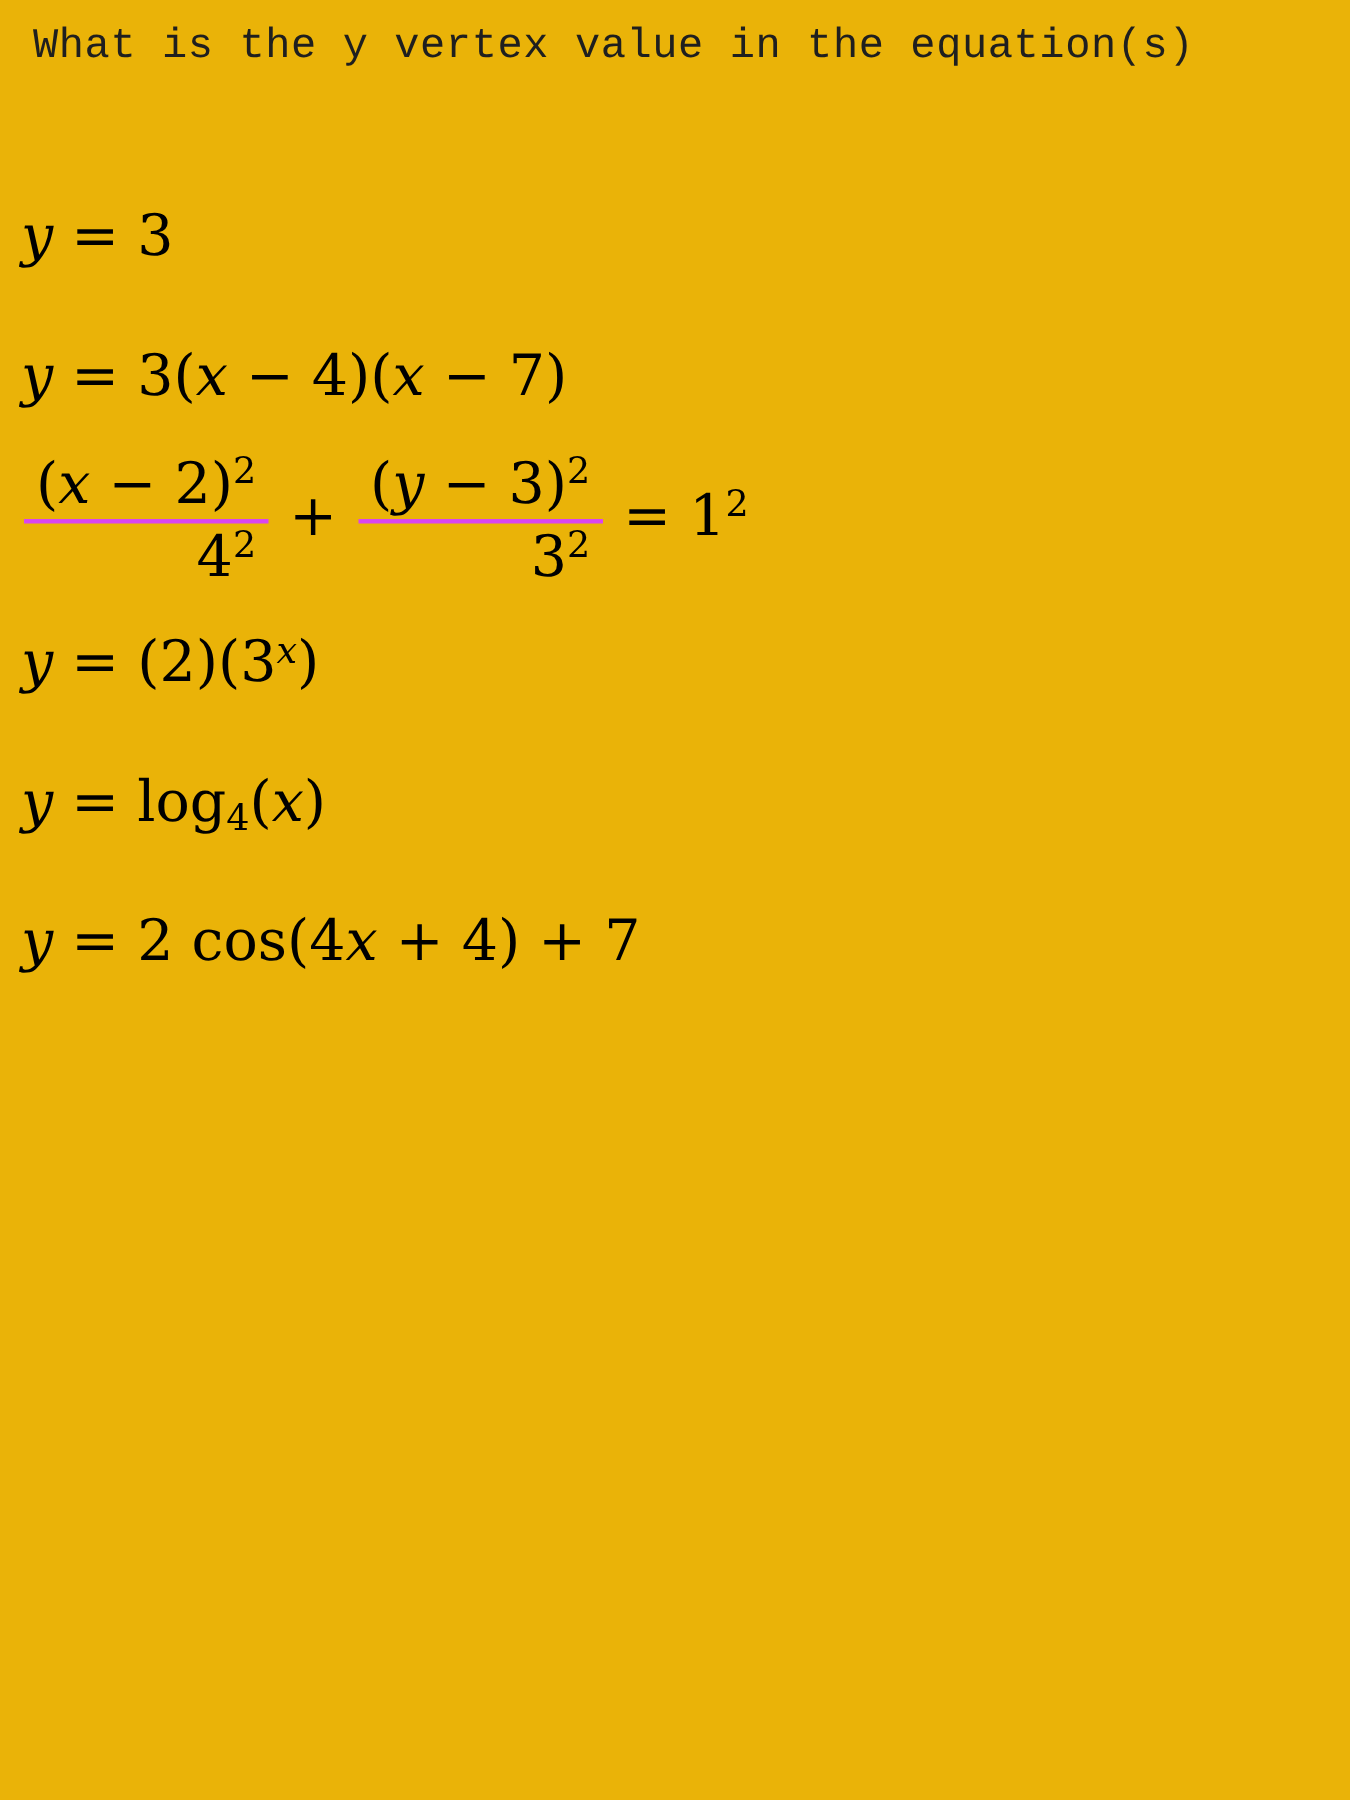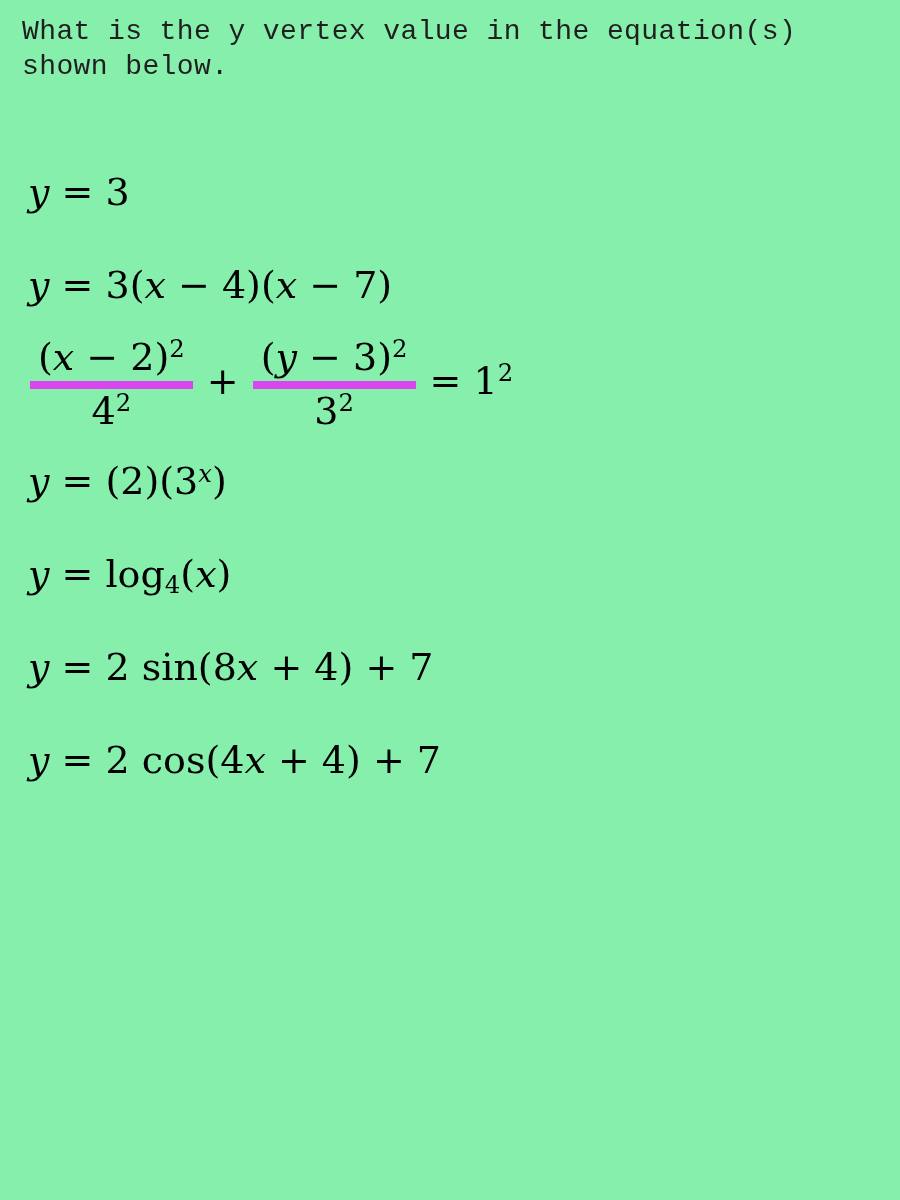--- a/index.html
+++ b/index.html
@@ -6,33 +6,33 @@
     margin: 0;
     padding: 0;
     width: 900px;
     height: 1200px;
     overflow: hidden;
     background: #ffffff;
   }
   .page {
     width: 900px;
     height: 1200px;
-    background: #86efac;
+    background: #eab308;
     position: relative;
   }
   .question {
     padding: 14px 20px 0 22px;
     font-family: "Liberation Mono", "DejaVu Sans Mono", monospace;
     font-size: 28px;
     line-height: 35px;
     letter-spacing: 0.4px;
     color: #1f1f1f;
   }
   .equations {
-    padding: 85px 0 0 28px;
+    padding: 85px 0 0 14px;
     font-family: "DejaVu Serif", "Liberation Serif", serif;
     font-size: 38px;
     line-height: 46px;
     color: #000000;
   }
   .equation {
     margin: 0 0 47px 0;
     white-space: nowrap;
   }
   .equation.has-frac {
@@ -58,35 +58,34 @@
     display: inline-block;
     vertical-align: middle;
     text-align: center;
     margin: 0 2px;
   }
   .frac .num,
   .frac .den {
     display: block;
     line-height: 1.2;
     padding: 0 8px;
+    text-align: right;
   }
   .frac .den {
-    border-top: 8px solid #d946ef;
+    border-top: 3px solid #d946ef;
   }
 </style>
 </head>
 <body>
 
 <div class="page">
   <div class="question">
     <div>What is the y vertex value in the equation(s)</div>
-    <div>shown below.</div>
   </div>
   <div class="equations">
       <div class="equation" aria-label="y = 3"><span class="it">y</span><span class="rm"> = 3</span></div>
       <div class="equation" aria-label="y = 3(x − 4)(x − 7)"><span class="it">y</span><span class="rm"> = 3(</span><span class="it">x</span><span class="rm"> − 4)(</span><span class="it">x</span><span class="rm"> − 7)</span></div>
       <div class="equation has-frac" aria-label="(x − 2)²/4² + (y − 3)²/3² = 1²"><span class="frac"><span class="num"><span class="rm">(</span><span class="it">x</span><span class="rm"> − 2)</span><span class="sup">2</span></span><span class="den"><span class="rm">4</span><span class="sup">2</span></span></span><span class="rm"> + </span><span class="frac"><span class="num"><span class="rm">(</span><span class="it">y</span><span class="rm"> − 3)</span><span class="sup">2</span></span><span class="den"><span class="rm">3</span><span class="sup">2</span></span></span><span class="rm"> = 1</span><span class="sup">2</span></div>
       <div class="equation" aria-label="y = (2)(3ˣ)"><span class="it">y</span><span class="rm"> = (2)(3</span><span class="sup it">x</span><span class="rm">)</span></div>
       <div class="equation" aria-label="y = log₄(x)"><span class="it">y</span><span class="rm"> = log</span><span class="sub">4</span><span class="rm">(</span><span class="it">x</span><span class="rm">)</span></div>
-      <div class="equation" aria-label="y = 2 sin(8x + 4) + 7"><span class="it">y</span><span class="rm"> = 2 sin(8</span><span class="it">x</span><span class="rm"> + 4) + 7</span></div>
       <div class="equation" aria-label="y = 2 cos(8x + 4) + 7"><span class="it">y</span><span class="rm"> = 2 cos(4</span><span class="it">x</span><span class="rm"> + 4) + 7</span></div>
     </div>
 </div>
 
 </body></html>

